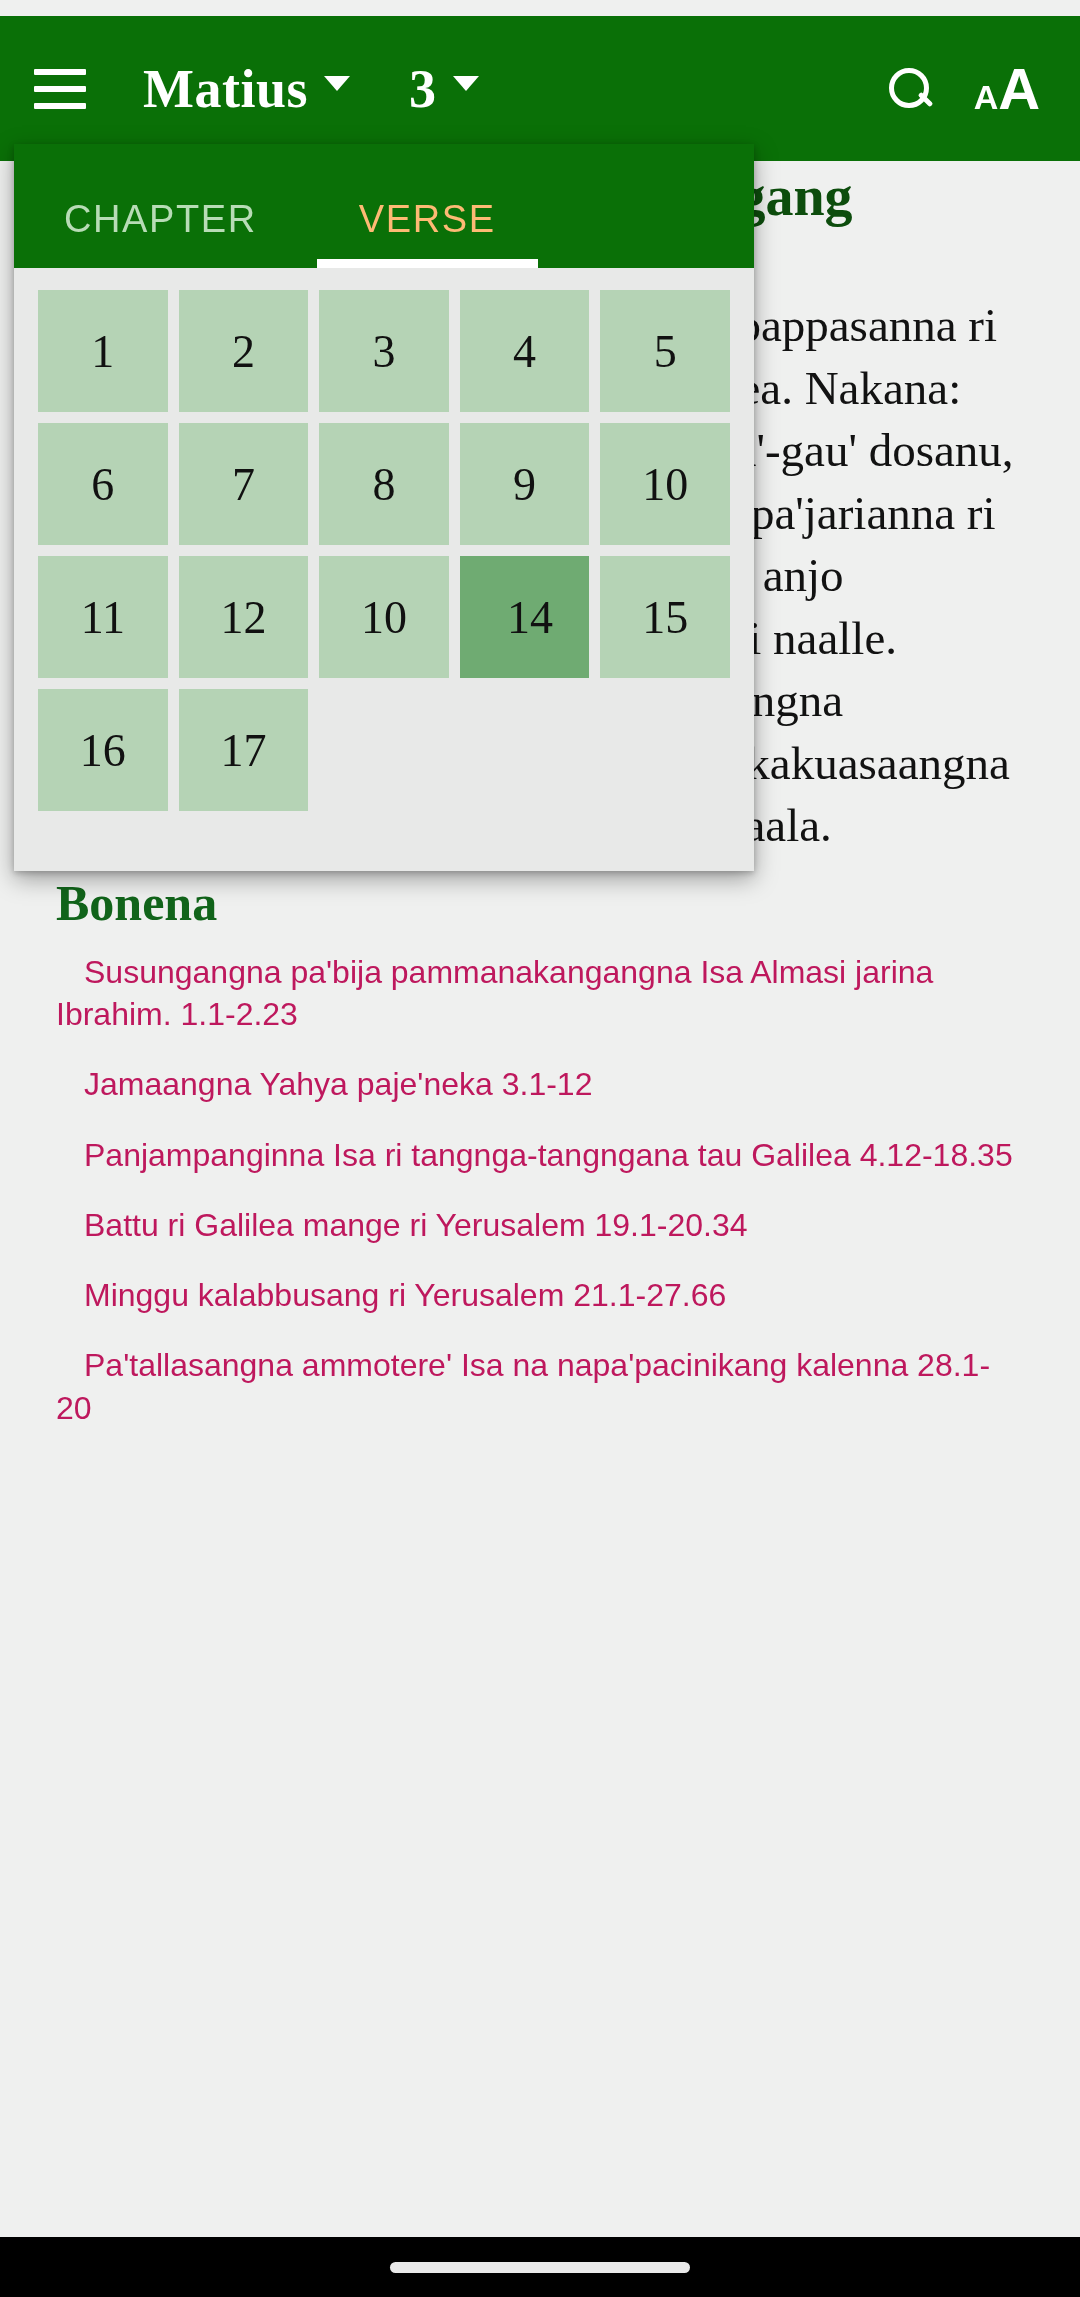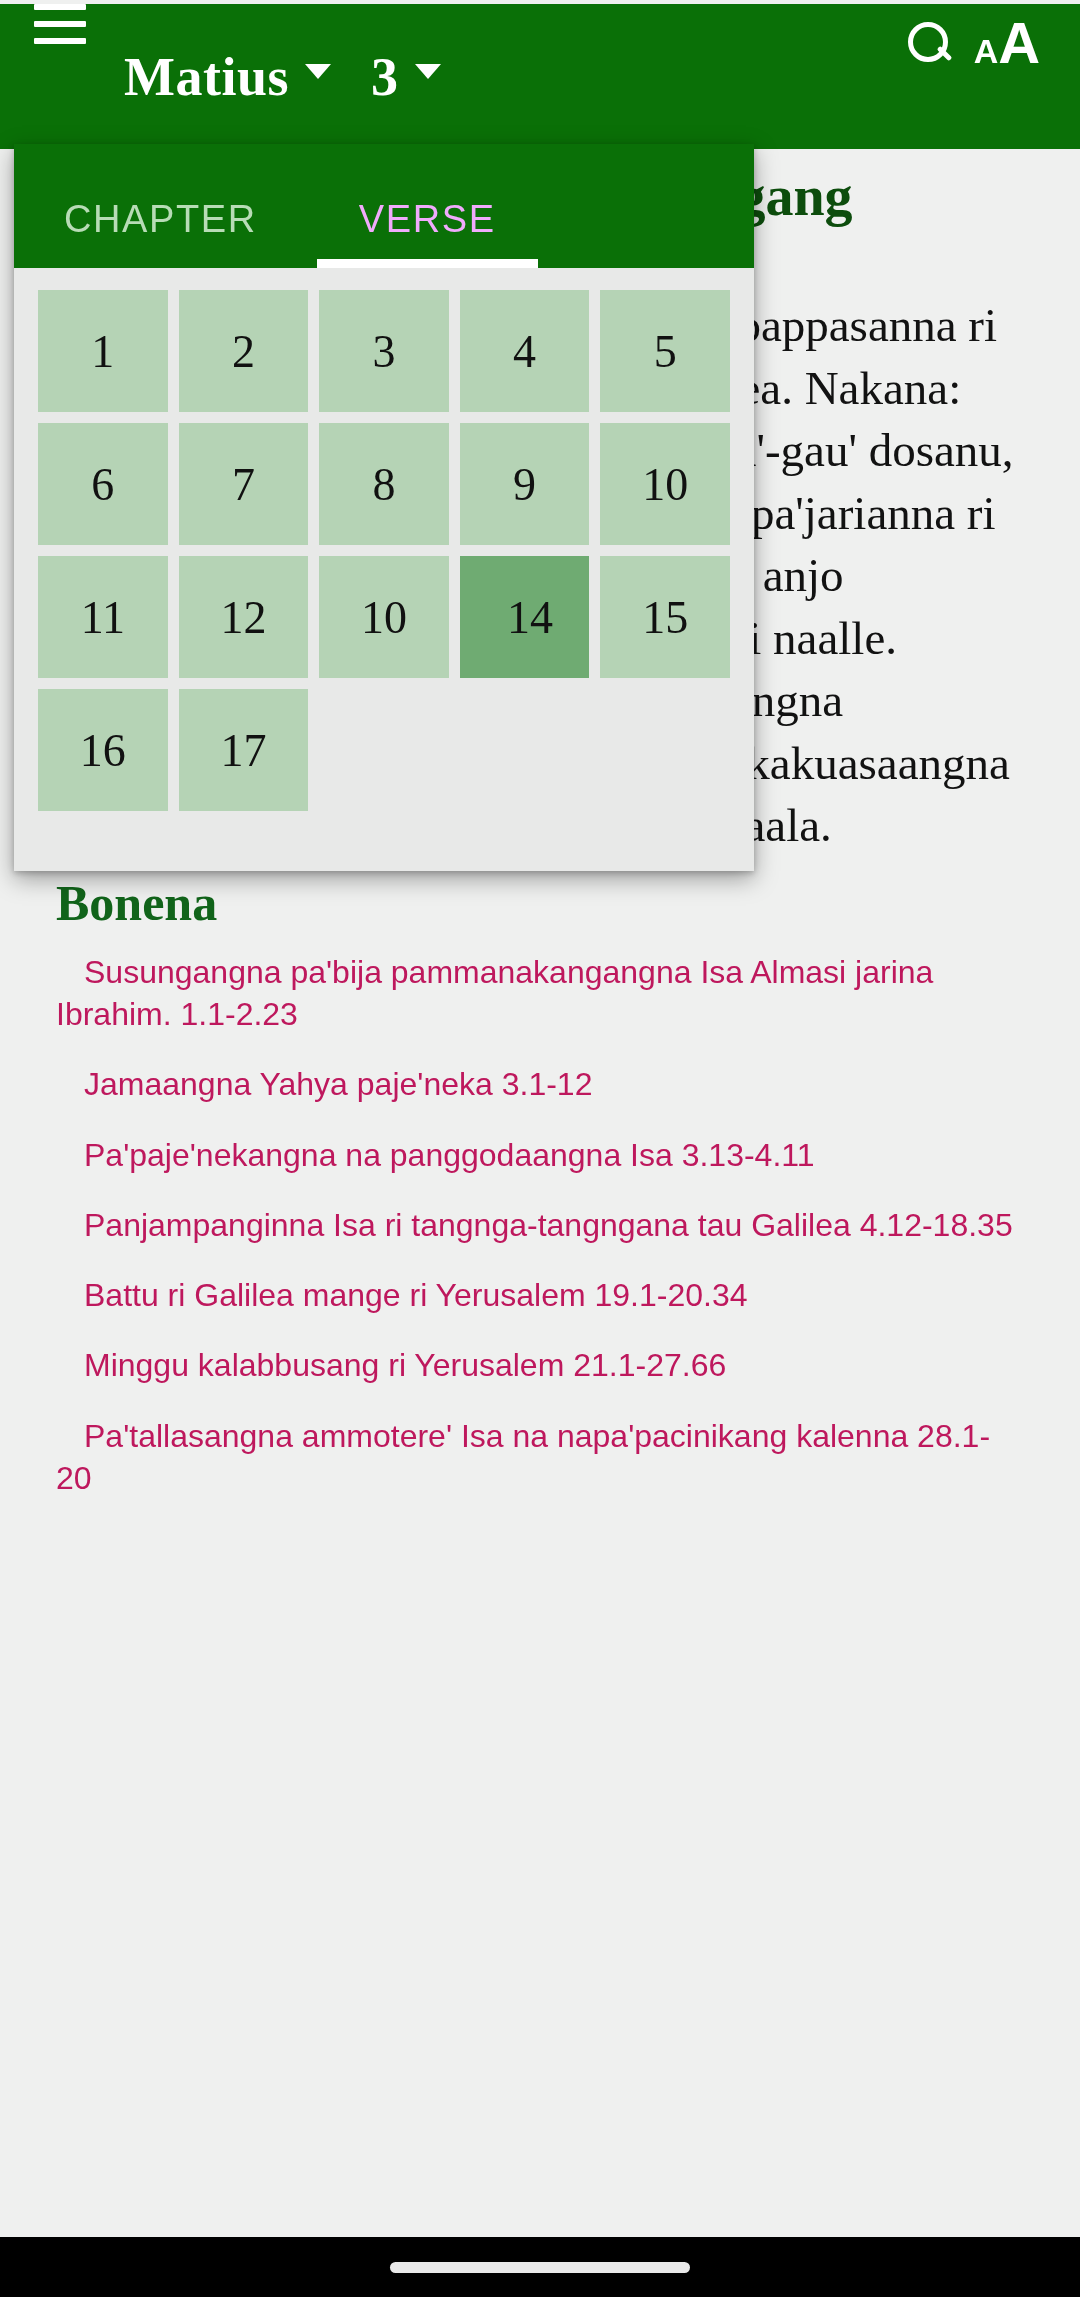--- a/index.html
+++ b/index.html
@@ -16,27 +16,29 @@
     position: relative;
     width: 1080px;
     height: 2297px;
     background: #eff0ef;
     overflow: hidden;
   }
 
   
   .appbar {
     position: absolute;
-    top: 4px; left: 0;
+    top: 16px; left: 0;
     width: 1080px;
     height: 145px;
     background: #0a7007;
     display: flex;
+    align-items: center;
     padding: 0 34px 0 34px;
     z-index: 5;
+    gap: 19px;
   }
   .hamburger {
     width: 52px;
     height: 40px;
     display: flex;
     flex-direction: column;
     justify-content: space-between;
     margin-right: 38px;
     cursor: pointer;
     flex: 0 0 auto;
@@ -176,21 +178,21 @@
   .picker-tab {
     font-family: Liberation Sans, sans-serif;
     font-size: 38px;
     letter-spacing: 1.6px;
     padding: 0 34px 30px 0;
     position: relative;
     cursor: pointer;
     line-height: 1;
   }
   .picker-tab.inactive { color: #b8dcb6; padding-right: 60px; }
-  .picker-tab.active { color: #f0abfc; padding-left: 42px; padding-right: 42px; }
+  .picker-tab.active { color: #fdba74; padding-left: 42px; padding-right: 42px; }
   .picker-tab.active::after {
     content: "";
     position: absolute;
     left: 0; right: 0; bottom: 0;
     height: 9px;
     background: #ffffff;
   }
 
   .picker-body {
     background: #e8e9e8;
@@ -272,21 +274,20 @@
   </div>
 
   <div class="content">
     <div class="chapter-heading">Isa nipantama' ri je'neka siagang nitarimaya nisukirika</div>
     <div class="body-par">Ri wattunna anjo Yahya ampabattui pappasanna ri parangna tau ri parang lompona Yudea. Nakana: "Toboma' ngaseng siagang bokoi gau'-gau' dosanu, nasaba' la'birimmi kana baji' tentang pa'jarianna ri tau kasalama' battu ri Alla-taala, naia anjo kakaraengangna Alla-taala la'birimmi naalle. Iaminne guru lompo tampangngajarangna pa'karaengangna Alla-taala na tunia' kakuasaangna ampa'nassai sikuntu parentana Alla-taala.</div>
 
     <div class="section-heading">Bonena</div>
 
     <div class="outline-item">Susungangna pa'bija pammanakangangna Isa Almasi jarina Ibrahim. 1.1-2.23</div>
     <div class="outline-item">Jamaangna Yahya paje'neka 3.1-12</div>
-    <div class="outline-item">Pa'paje'nekangna na panggodaangna Isa 3.13-4.11</div>
     <div class="outline-item">Panjampanginna Isa ri tangnga-tangngana tau Galilea 4.12-18.35</div>
     <div class="outline-item">Battu ri Galilea mange ri Yerusalem 19.1-20.34</div>
     <div class="outline-item">Minggu kalabbusang ri Yerusalem 21.1-27.66</div>
     <div class="outline-item">Pa'tallasangna ammotere' Isa na napa'pacinikang kalenna 28.1-20</div>
   </div>
 
   <div class="picker">
     <div class="picker-tabs">
       <div class="picker-tab inactive">CHAPTER</div>
       <div class="picker-tab active">VERSE</div>

